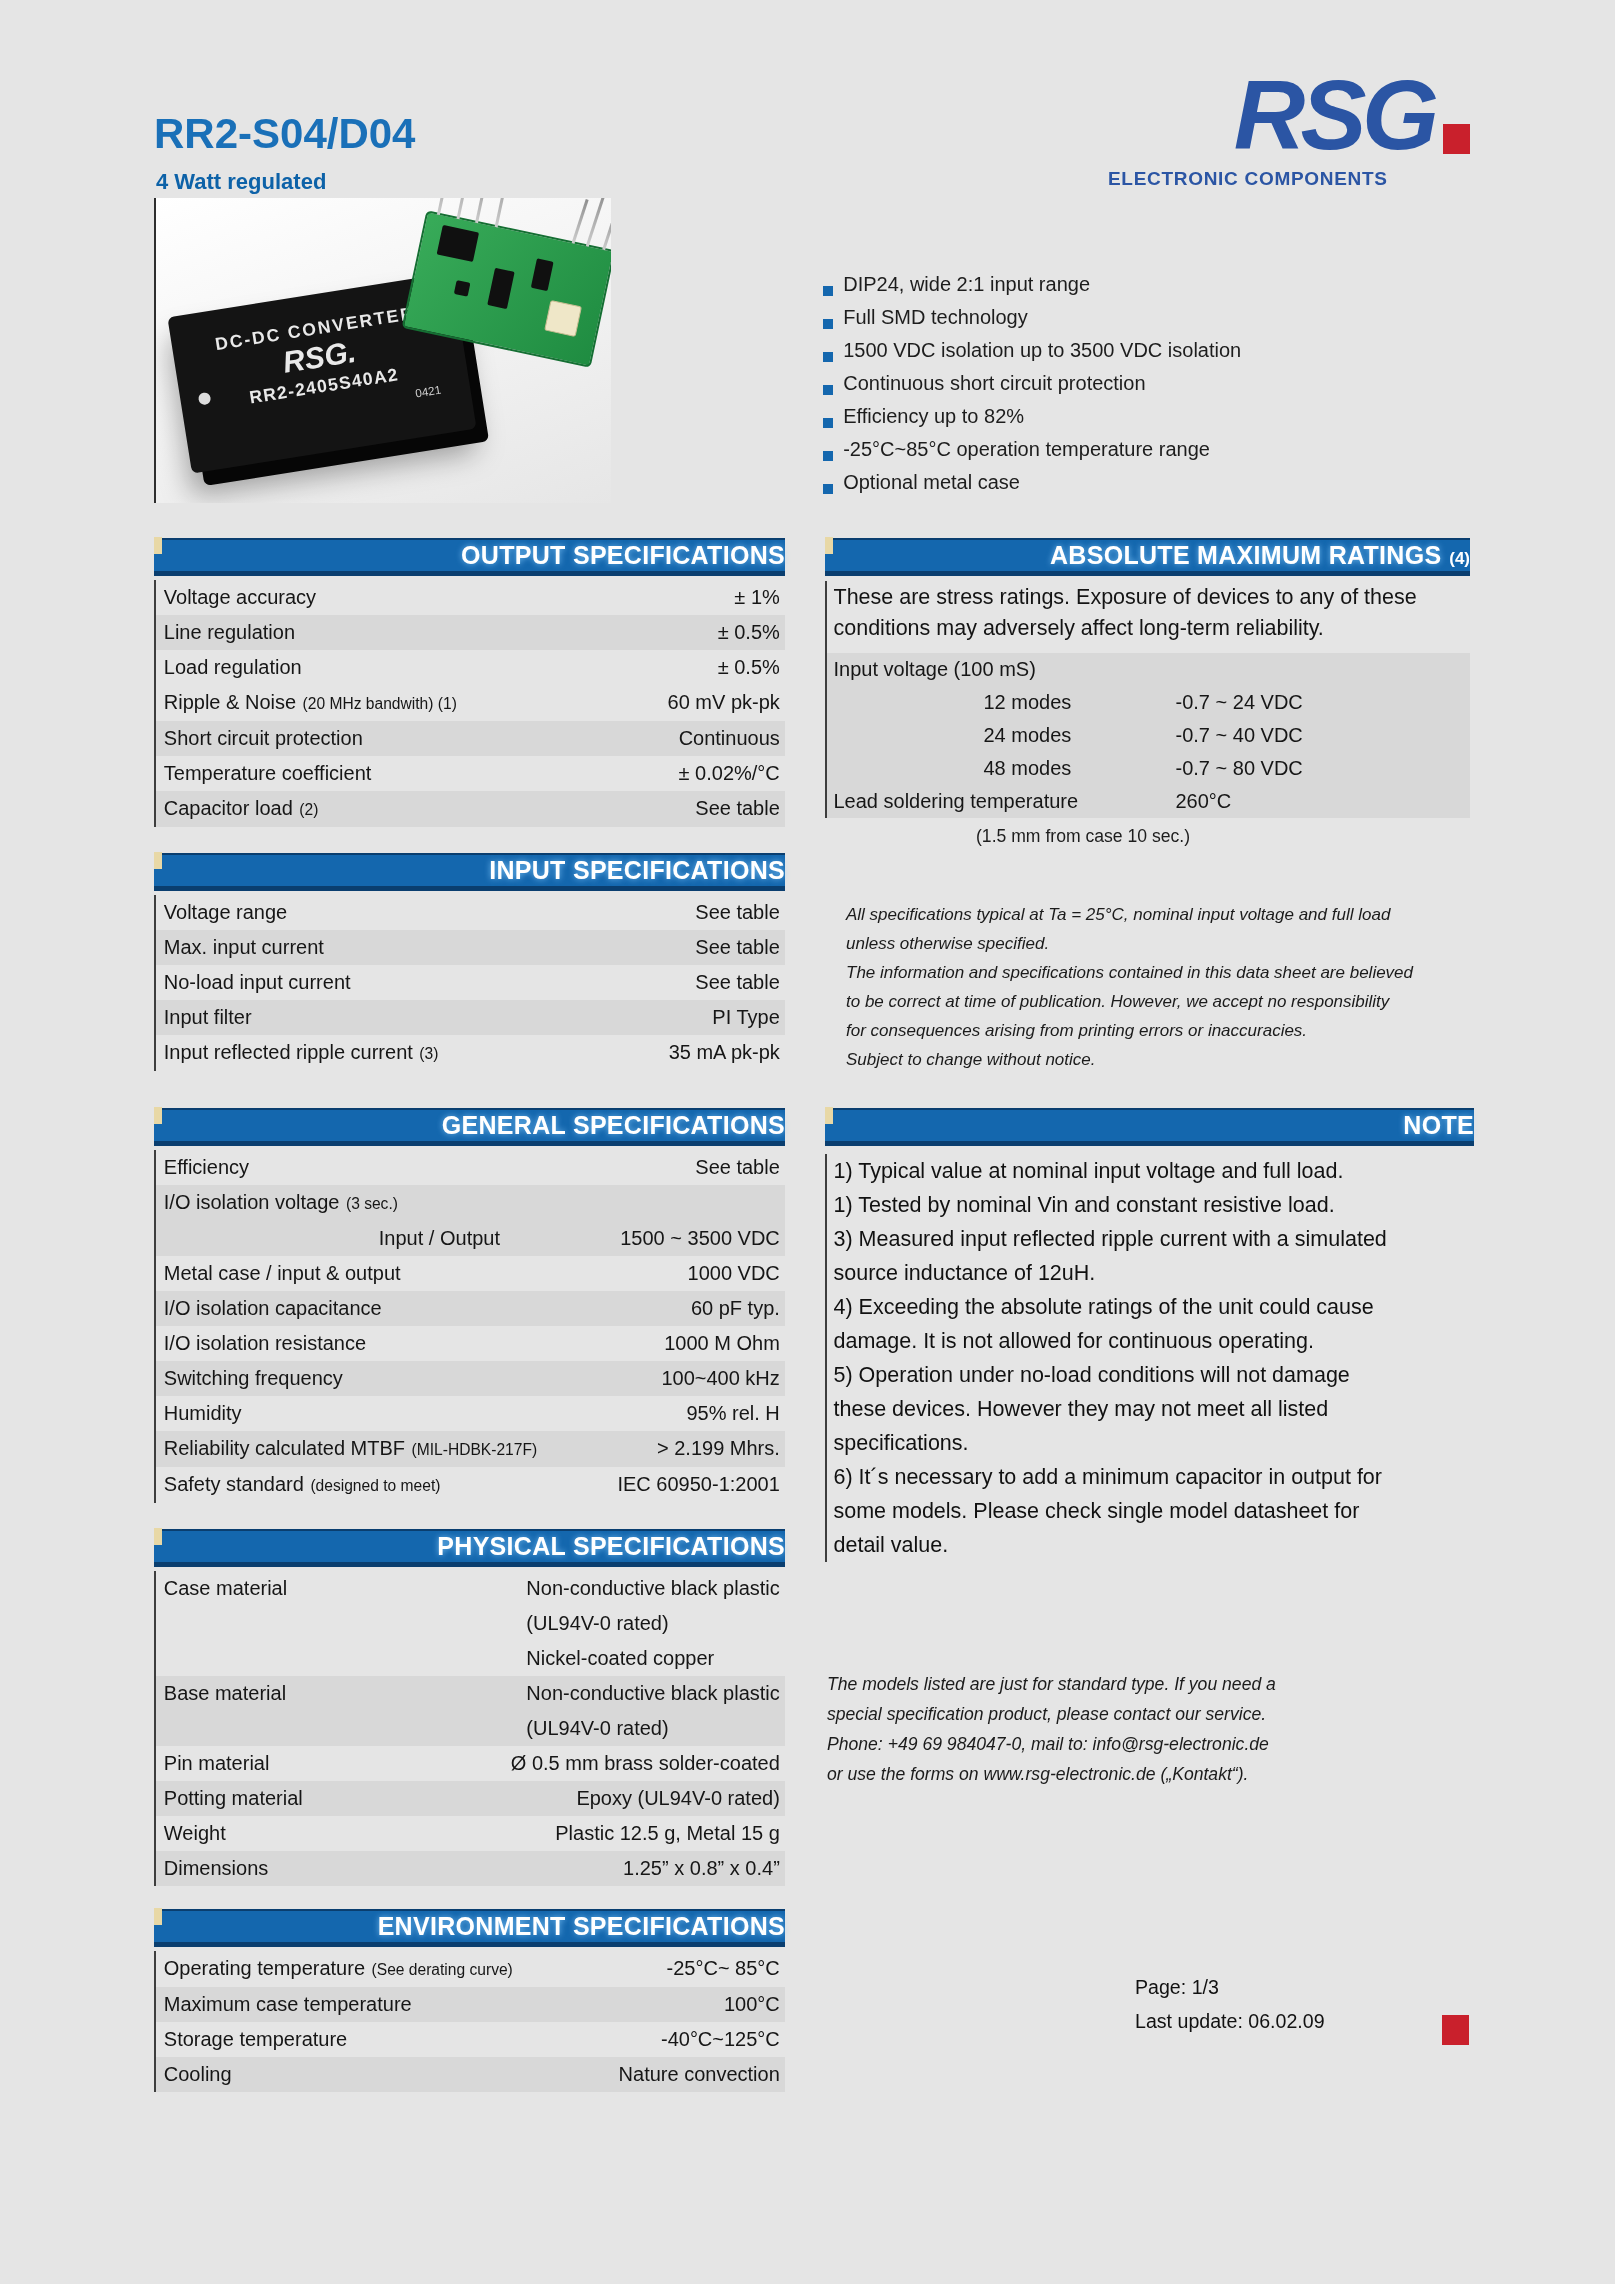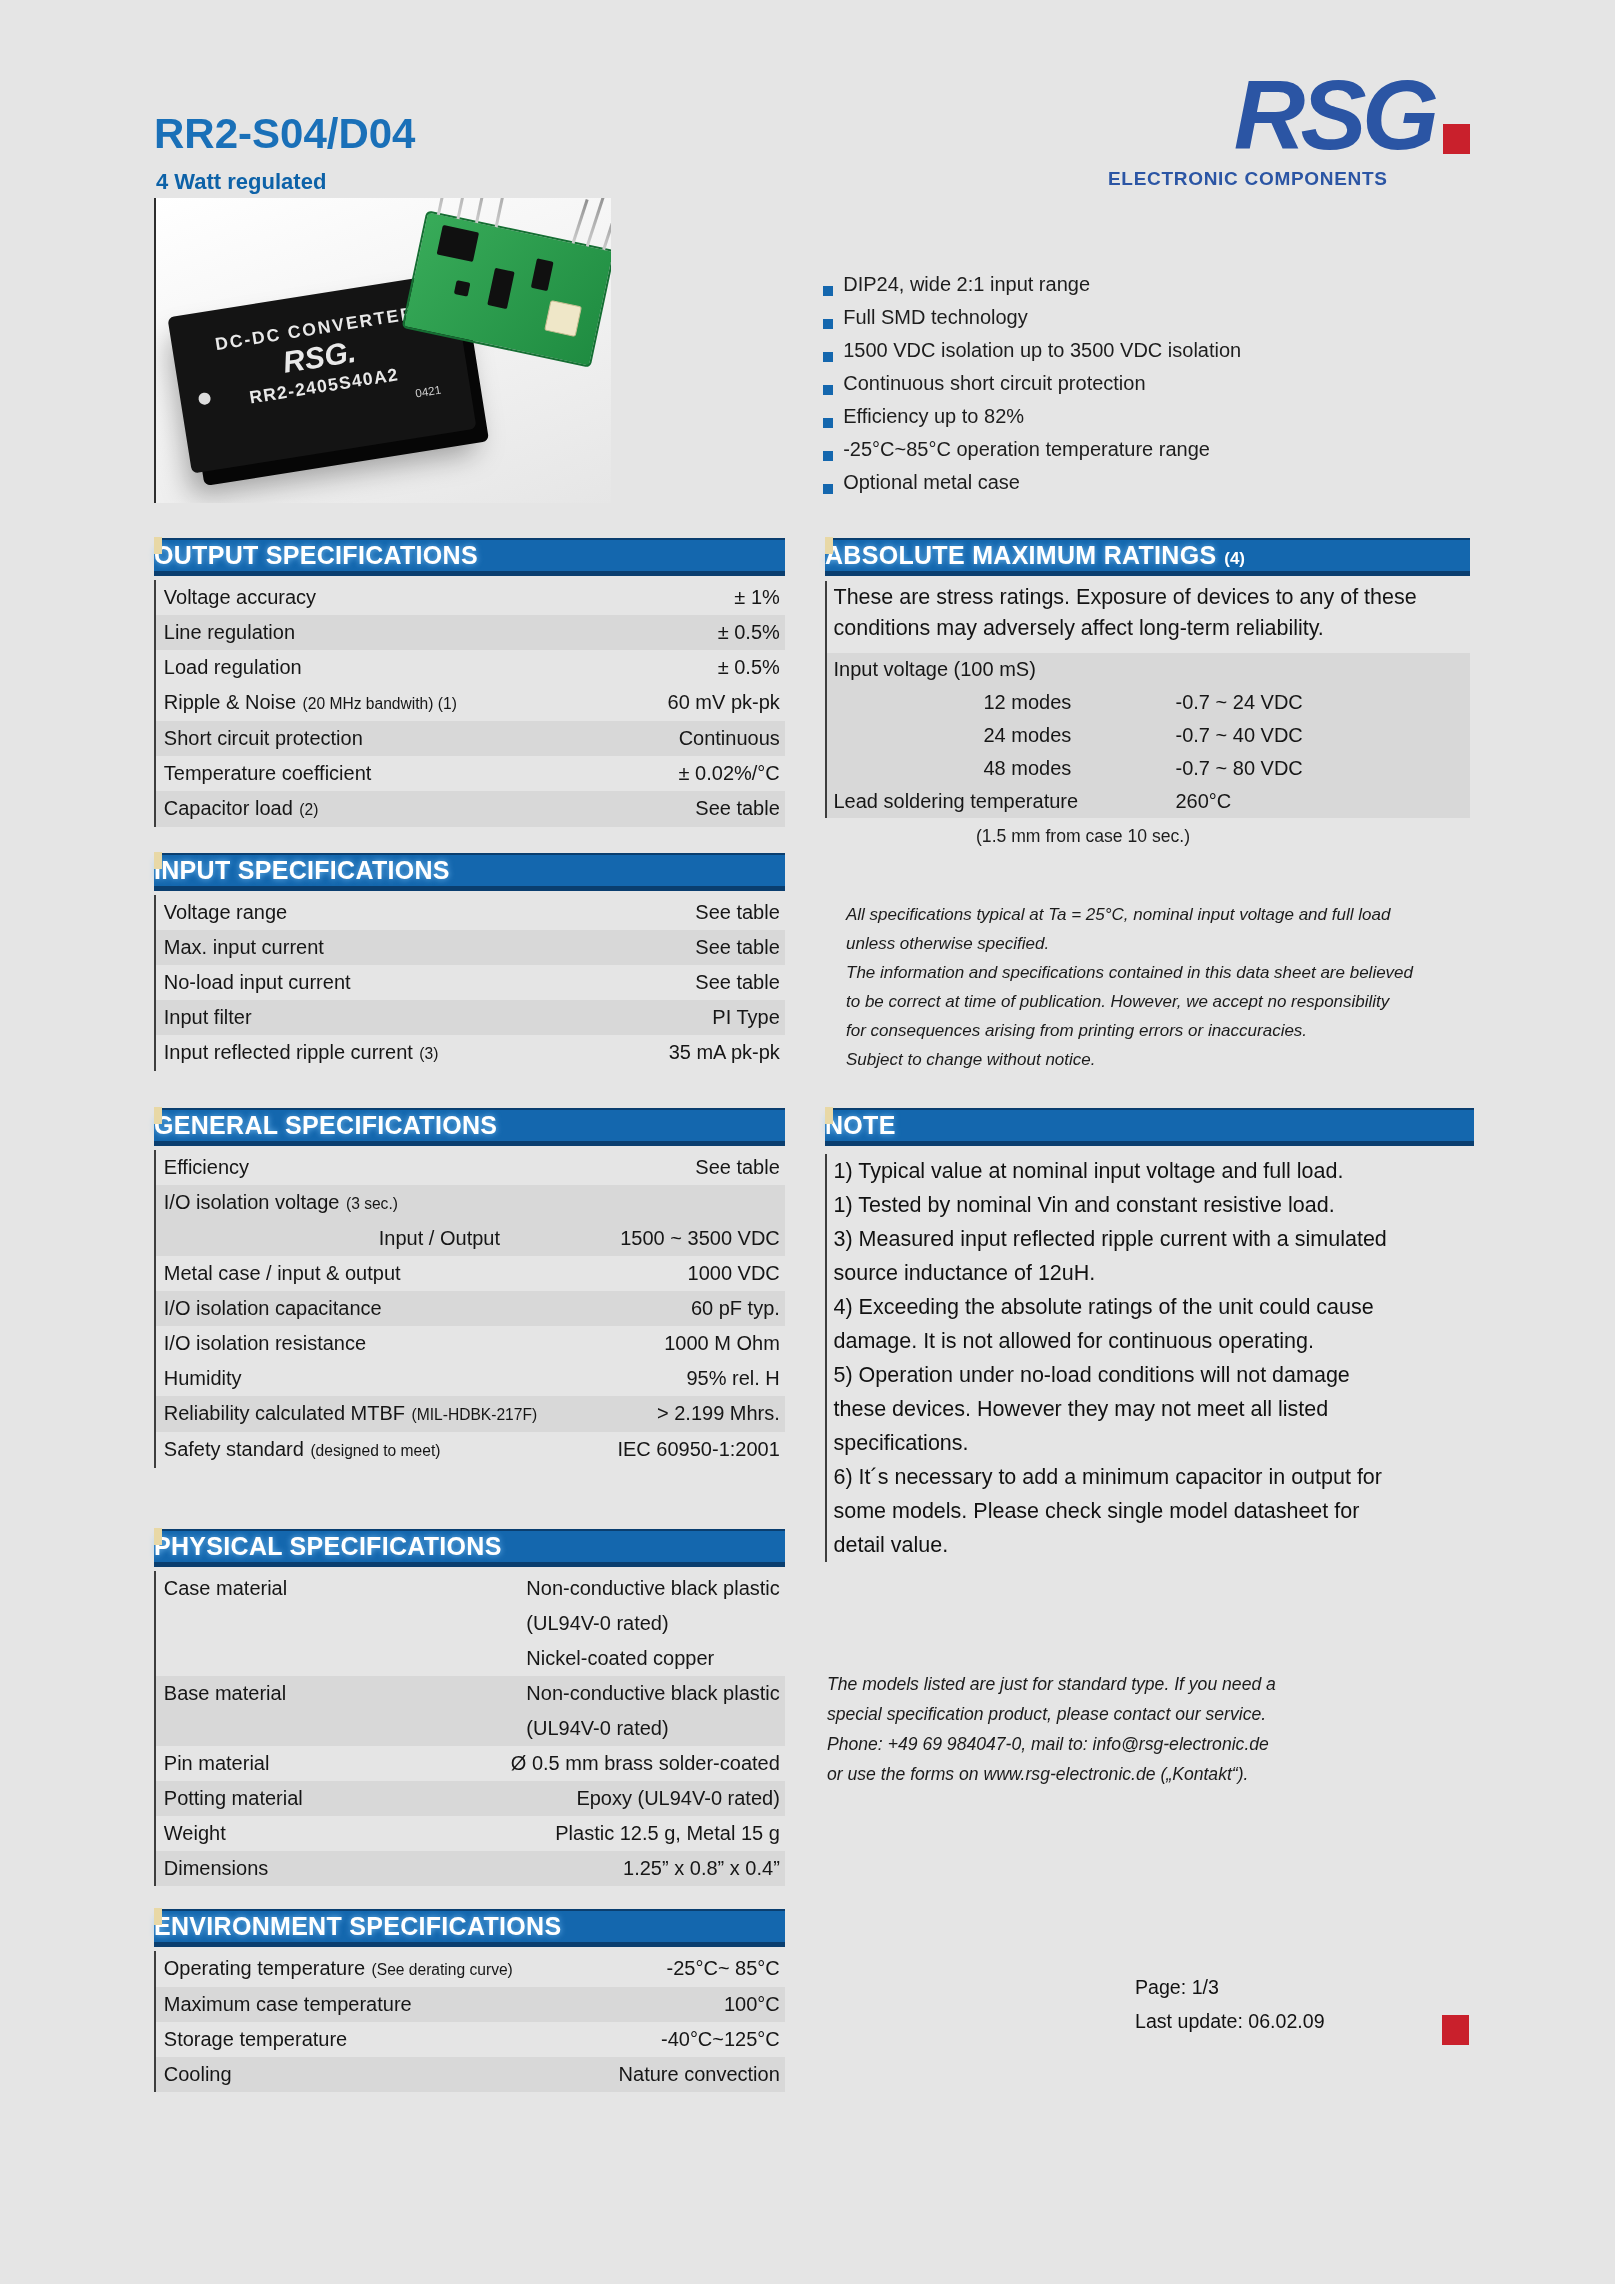--- a/index.html
+++ b/index.html
@@ -61,21 +61,21 @@
   #sec-input{left:154px; top:853px; width:631px;}
   #sec-general{left:154px; top:1108px; width:631px;}
   #sec-physical{left:154px; top:1529px; width:631px;}
   #sec-environment{left:154px; top:1909px; width:631px;}
   #sec-abs{left:825px; top:538px; width:645px;}
   #sec-note{left:825px; top:1108px; width:649px;}
   .bar{position:relative; box-sizing:border-box; height:38px;
        background:var(--header-blue,#1467ae);
        border-top:2.6px solid var(--header-border,#0a3e6f);
        border-bottom:5.2px solid var(--header-border,#0a3e6f);
-       display:flex; align-items:center; }
+       display:flex; align-items:center; padding-left:9px;justify-content:flex-end;}
   .bar-title{font-size:25px; font-weight:bold; color:#fff; letter-spacing:0.3px;
              text-shadow:0 0 5.9px rgba(135,205,255,.85); white-space:nowrap;}
   .bar-note{font-size:17px; font-weight:bold; color:#fff; margin-left:7.8px; position:relative; top:3.3px;}
   .notch{position:absolute; left:0; top:-2.6px; width:7.8px; height:17px; background:#e8d8a6;}
   .rows{border-left:2px solid #3e3e3e; margin-top:3.9px;}
   .row{display:flex; align-items:flex-start; padding:0 5.2px 0 7.8px;
        font-size:20px; line-height:35px; color:var(--text-dark,#161616);}
   .row.gray{background:var(--row-gray,#d8d8d8);}
   .row .lbl{white-space:nowrap;}
   .row .note{font-size:15.6px; margin-left:6.5px;}
@@ -262,20 +262,24 @@
           <span class="lbl">Metal case / input &amp; output</span>
           <span class="val">1000 VDC</span>
         </div>
         <div class="row gray">
           <span class="lbl">I/O isolation capacitance</span>
           <span class="val">60 pF typ.</span>
         </div>
         <div class="row">
           <span class="lbl">I/O isolation resistance</span>
           <span class="val">1000 M Ohm</span>
+        </div>
+        <div class="row gray">
+          <span class="lbl">Switching frequency</span>
+          <span class="val">100~400 kHz</span>
         </div>
         <div class="row">
           <span class="lbl">Humidity</span>
           <span class="val">95% rel. H</span>
         </div>
         <div class="row gray">
           <span class="lbl">Reliability calculated MTBF<span class="note">(MIL-HDBK-217F)</span></span>
           <span class="val">&gt; 2.199 Mhrs.</span>
         </div>
         <div class="row">

